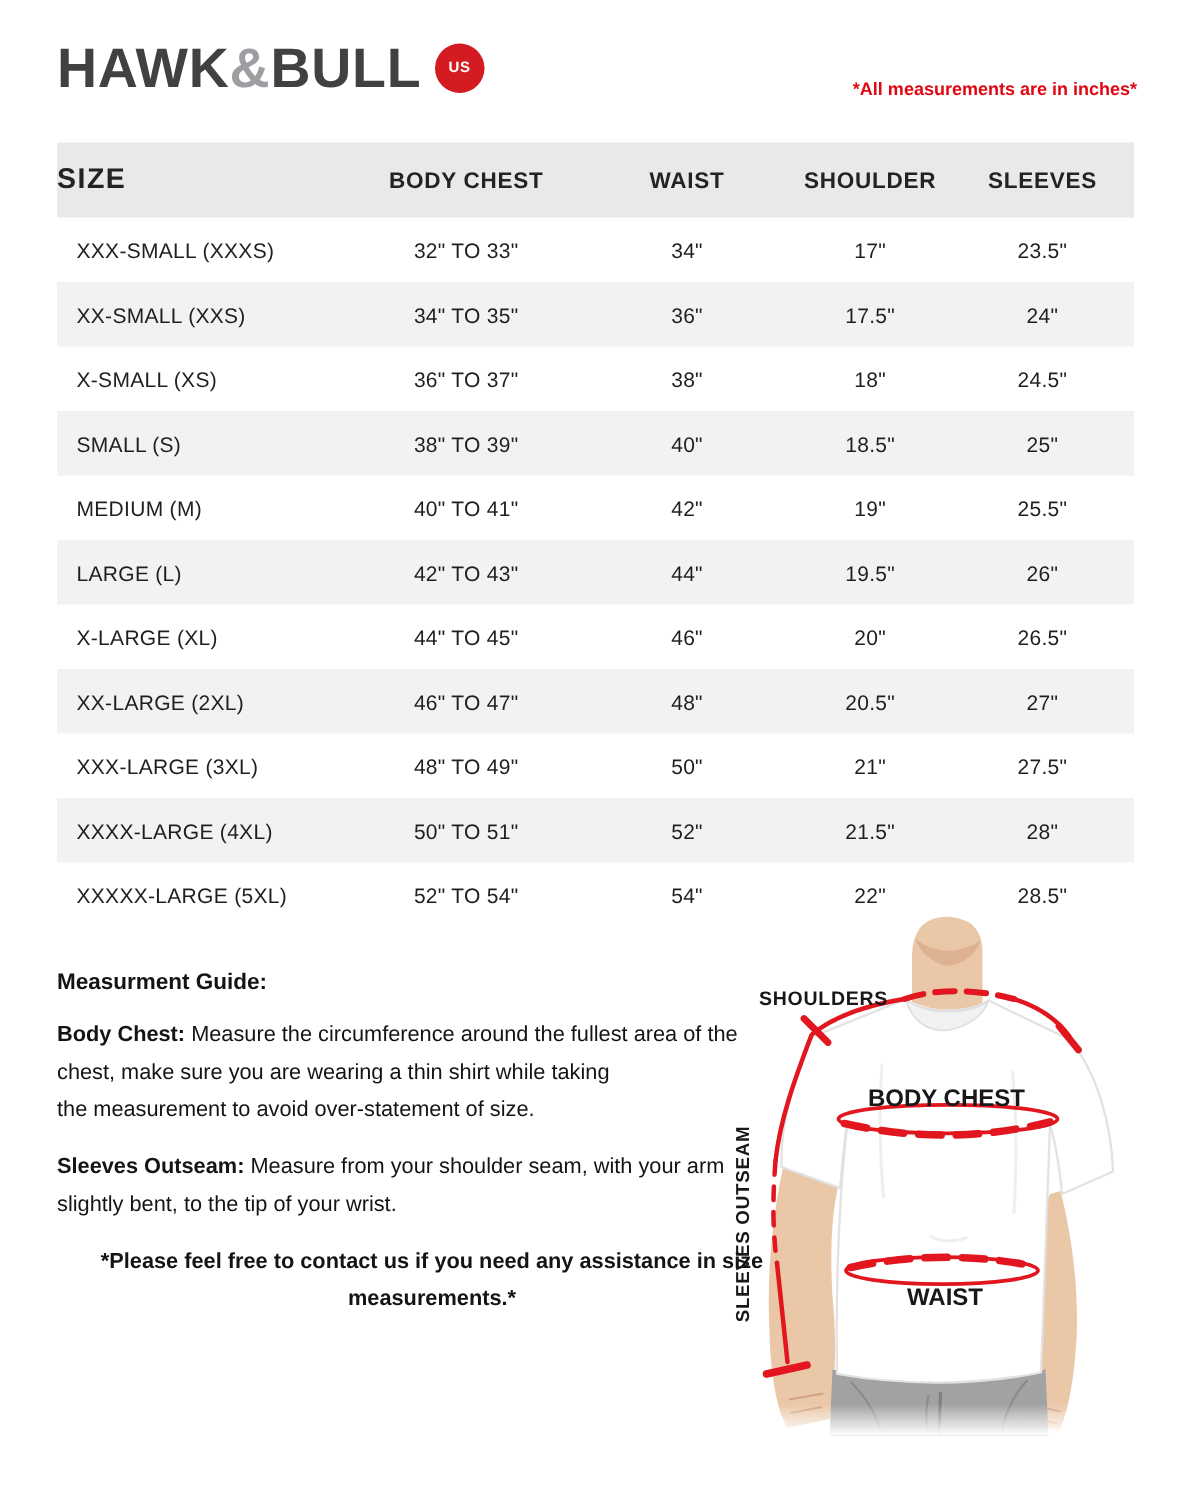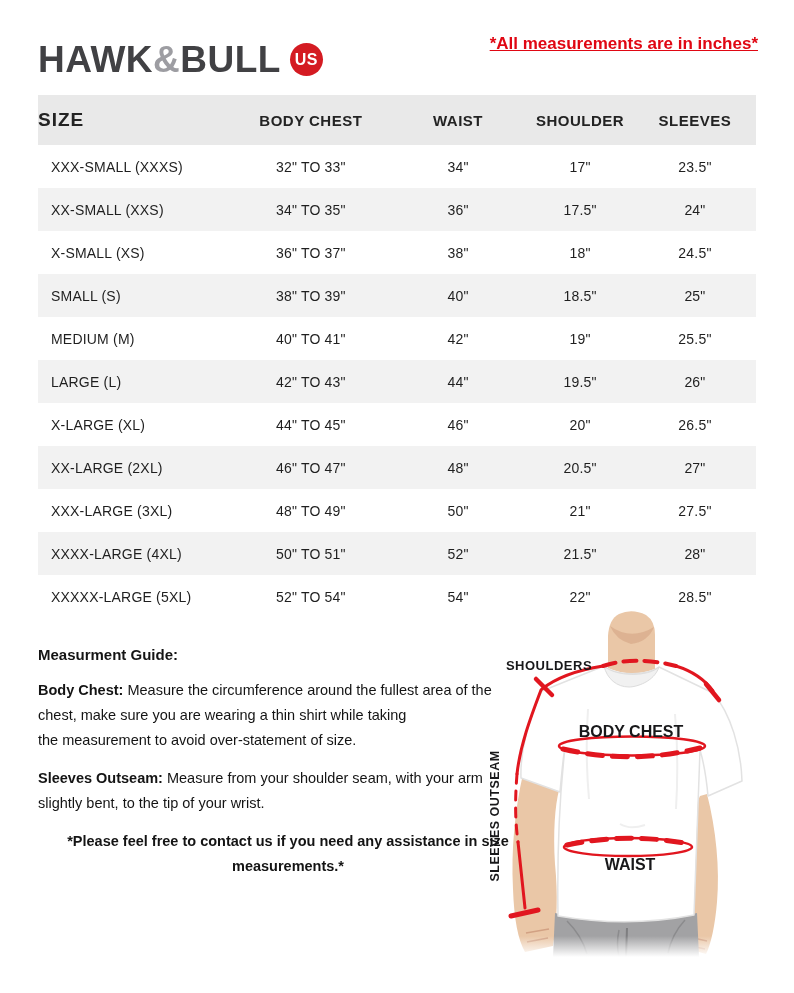--- a/index.html
+++ b/index.html
@@ -1,26 +1,26 @@
 <!DOCTYPE html>
 <html><head>
 <meta charset="utf-8">
 <style>
   html,body{margin:0;padding:0;background:#fff;}
   .page{position:relative;width:794px;height:993px;background:#ffffff;overflow:hidden;
         font-family:"Liberation Sans",sans-serif;}
 
   
-  .logo{position:absolute;left:38px;top:41px;display:flex;align-items:center;}
+  .logo{position:absolute;left:38px;top:27px;display:flex;align-items:center;}
   .logo .t{font-size:37px;font-weight:800;letter-spacing:.5px;color:#414144;line-height:1;}
   .logo .amp{color:#9d9da2;}
   .badge{margin-left:9px;width:33px;height:33px;border-radius:50%;background:#d41b22;
          display:flex;align-items:center;justify-content:center;}
-  .badge span{color:#fff;font-size:16px;font-weight:700;letter-spacing:.5px;}
-  .units-note{position:absolute;top:34px;right:36px;font-size:17px;font-weight:700;color:#e00713;text-decoration:underline;}
+  .badge span{color:#fff;font-size:10px;font-weight:700;letter-spacing:.5px;}
+  .units-note{position:absolute;top:52px;right:36px;font-size:12px;font-weight:700;color:#e00713;}
 
   
   table.size-table{position:absolute;left:38px;top:95px;width:718px;border-collapse:collapse;table-layout:fixed;}
   .size-table th{background:#e9e9e9;height:50px;font-weight:700;font-size:15px;color:#232323;
                  letter-spacing:.5px;text-align:center;padding:0;}
   .size-table th.c1{text-align:left;font-size:19px;letter-spacing:1px;}
   .size-table td{height:43px;text-align:center;font-size:14px;font-weight:400;color:#1f1f1f;
                  letter-spacing:.2px;padding:0;}
   .size-table td.c1{text-align:left;padding-left:13px;}
   .size-table tbody tr:nth-child(even){background:#f2f2f2;}

